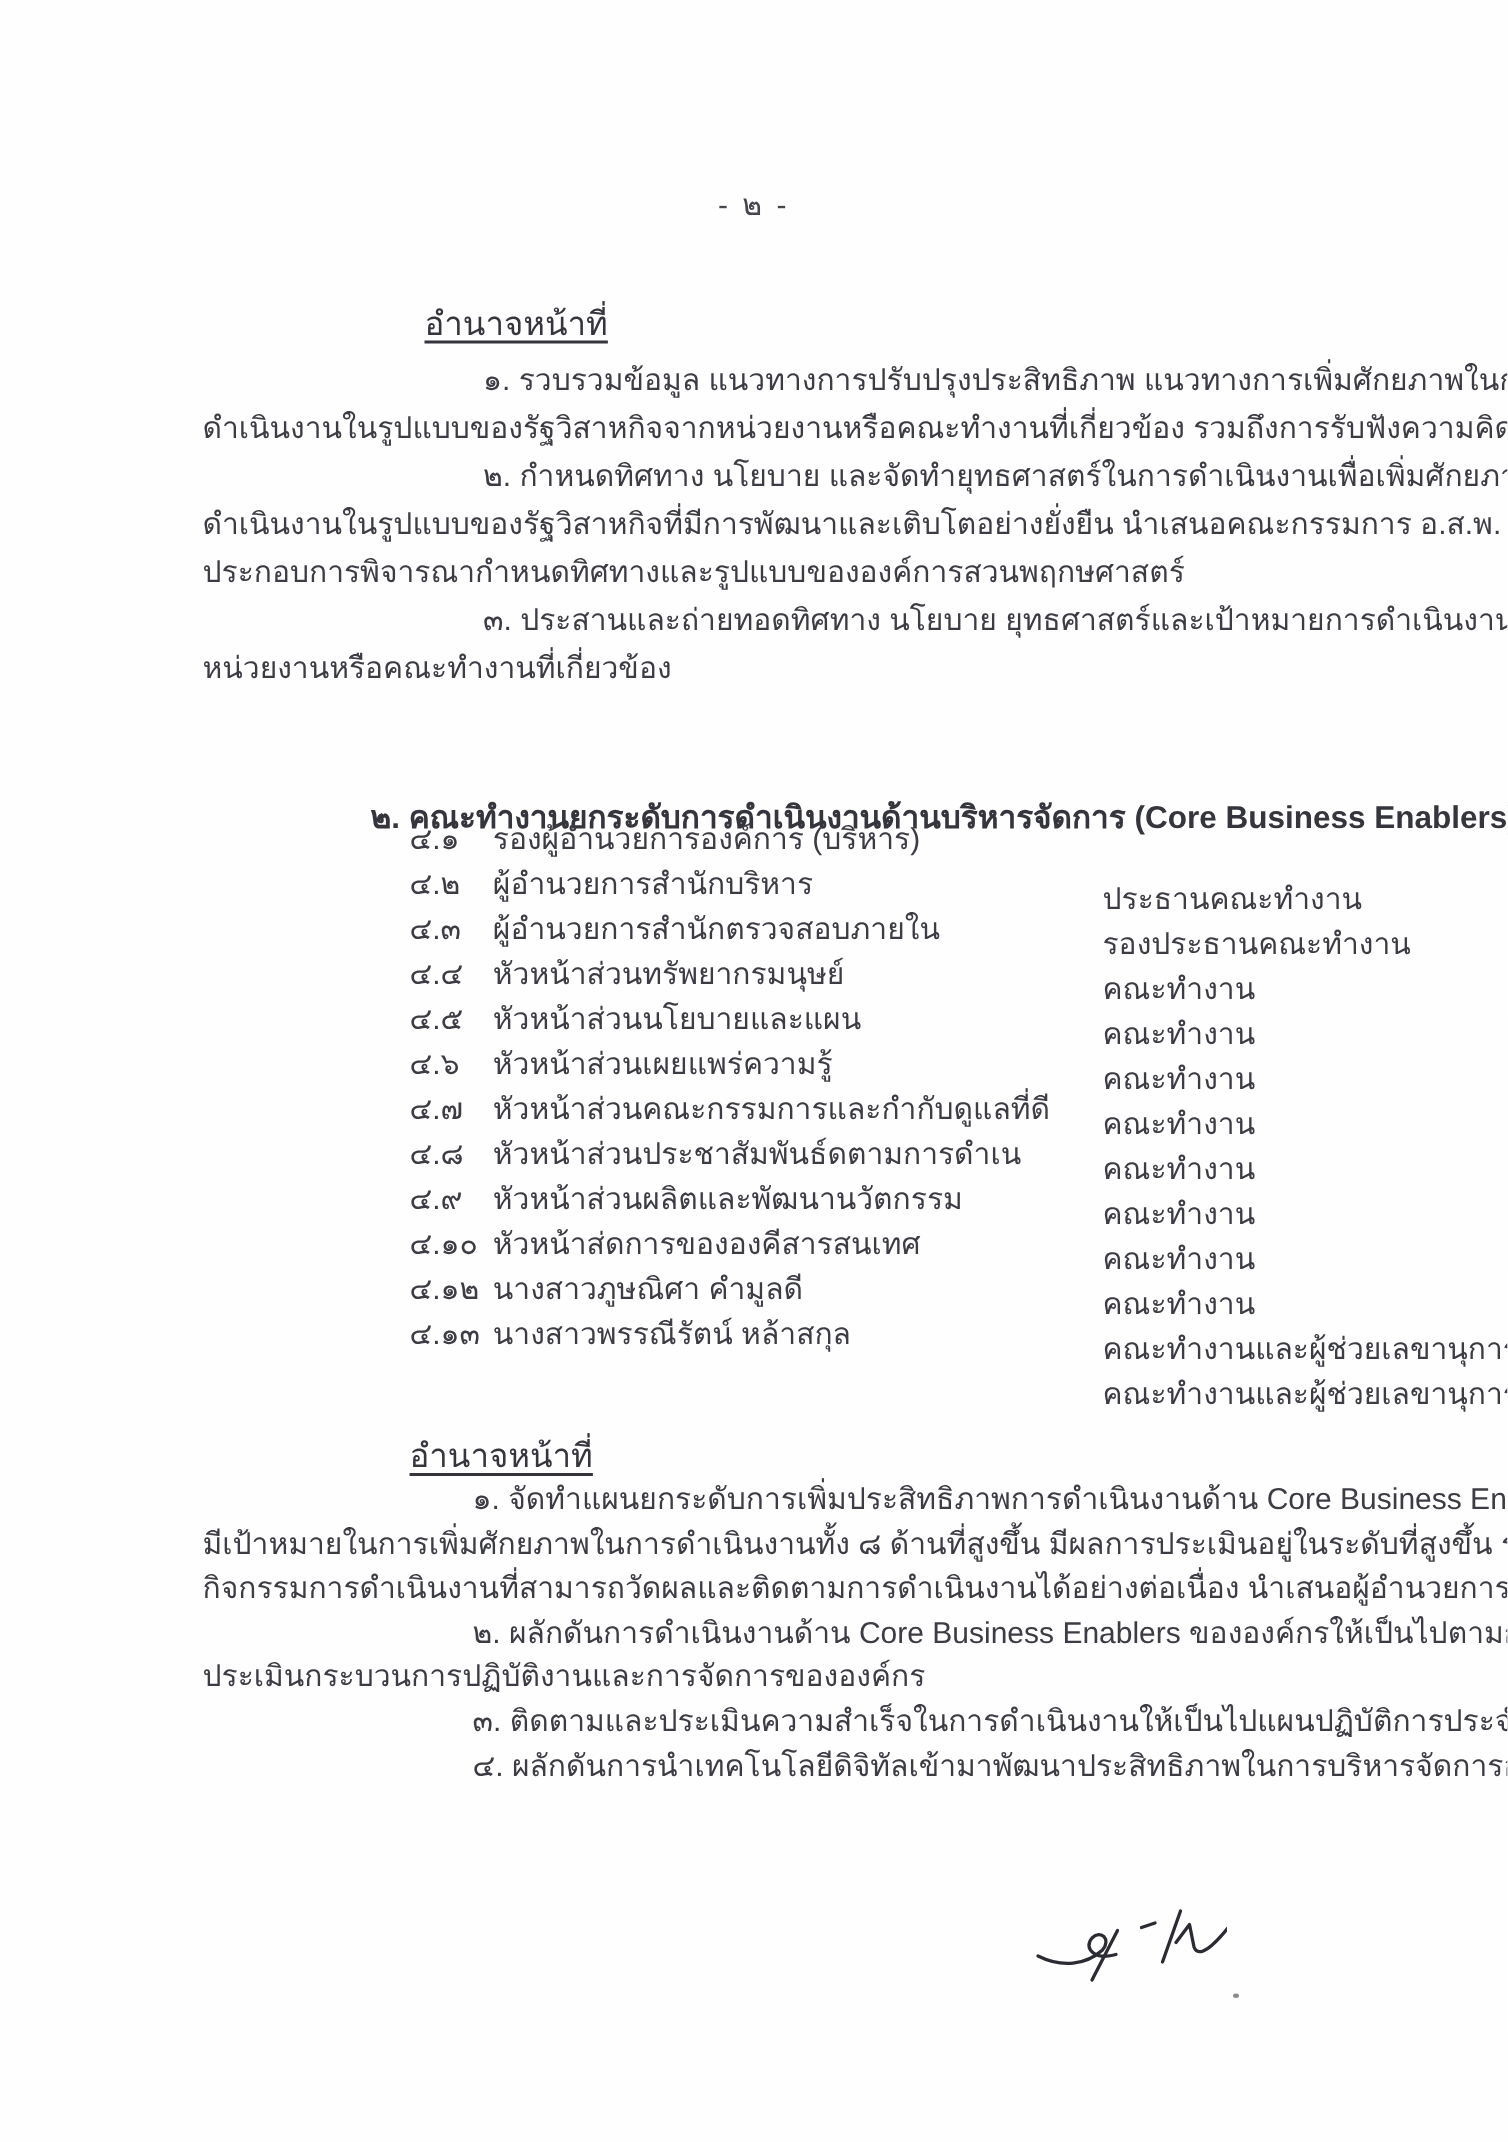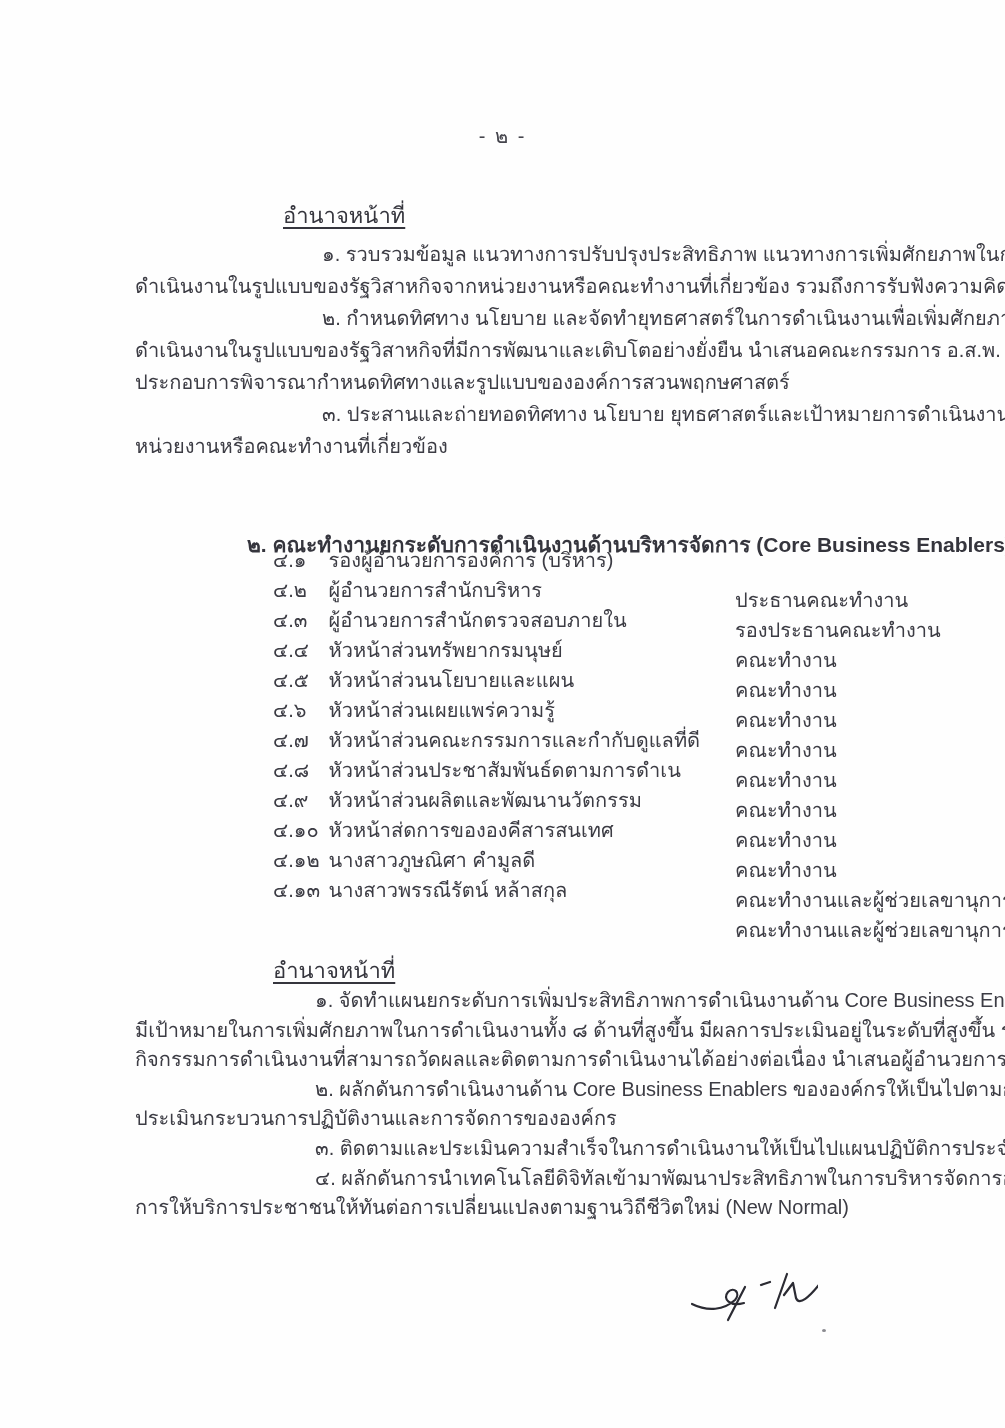--- a/index.html
+++ b/index.html
@@ -197,21 +197,20 @@
   <div class="heading" id="sec2-heading">อำนาจหน้าที่</div>
 
   <div class="body-block" id="sec2-body">
     <div class="line first">๑. จัดทำแผนยกระดับการเพิ่มประสิทธิภาพการดำเนินงานด้าน Core Business Enablers ที่</div>
     <div class="line">มีเป้าหมายในการเพิ่มศักยภาพในการดำเนินงานทั้ง ๘ ด้านที่สูงขึ้น มีผลการประเมินอยู่ในระดับที่สูงขึ้น รวมทั้งมี</div>
     <div class="line">กิจกรรมการดำเนินงานที่สามารถวัดผลและติดตามการดำเนินงานได้อย่างต่อเนื่อง นำเสนอผู้อำนวยการฯ หรือ</div>
     <div class="line first">๒. ผลักดันการดำเนินงานด้าน  Core  Business  Enablers  ขององค์กรให้เป็นไปตามการ</div>
     <div class="line">ประเมินกระบวนการปฏิบัติงานและการจัดการขององค์กร</div>
     <div class="line first">๓. ติดตามและประเมินความสำเร็จในการดำเนินงานให้เป็นไปแผนปฏิบัติการประจำปี และเสนอ</div>
     <div class="line first">๔. ผลักดันการนำเทคโนโลยีดิจิทัลเข้ามาพัฒนาประสิทธิภาพในการบริหารจัดการองค์กรและ</div>
-    <div class="line">การให้บริการประชาชนให้ทันต่อการเปลี่ยนแปลงตามฐานวิถีชีวิตใหม่ (New Normal)</div>
   </div>
 
   <svg class="signature" viewBox="0 0 130 60" xmlns="http://www.w3.org/2000/svg">
     <g fill="none" stroke="#2b2b33" stroke-width="2.2" stroke-linecap="round" stroke-linejoin="round">
       <path d="M4 40 C 20 48, 36 46, 47 36 C 53 29, 46 22, 40 28 C 34 35, 42 43, 56 39"></path>
       <path d="M57 23 L 40 56"></path>
       <path d="M73 21 l 9 -3"></path>
       <path d="M87 44 L 99 10"></path>
       <path d="M96 31 l 9 -12 l 3 15 c 3 8 13 0 26 -17"></path>
     </g>

